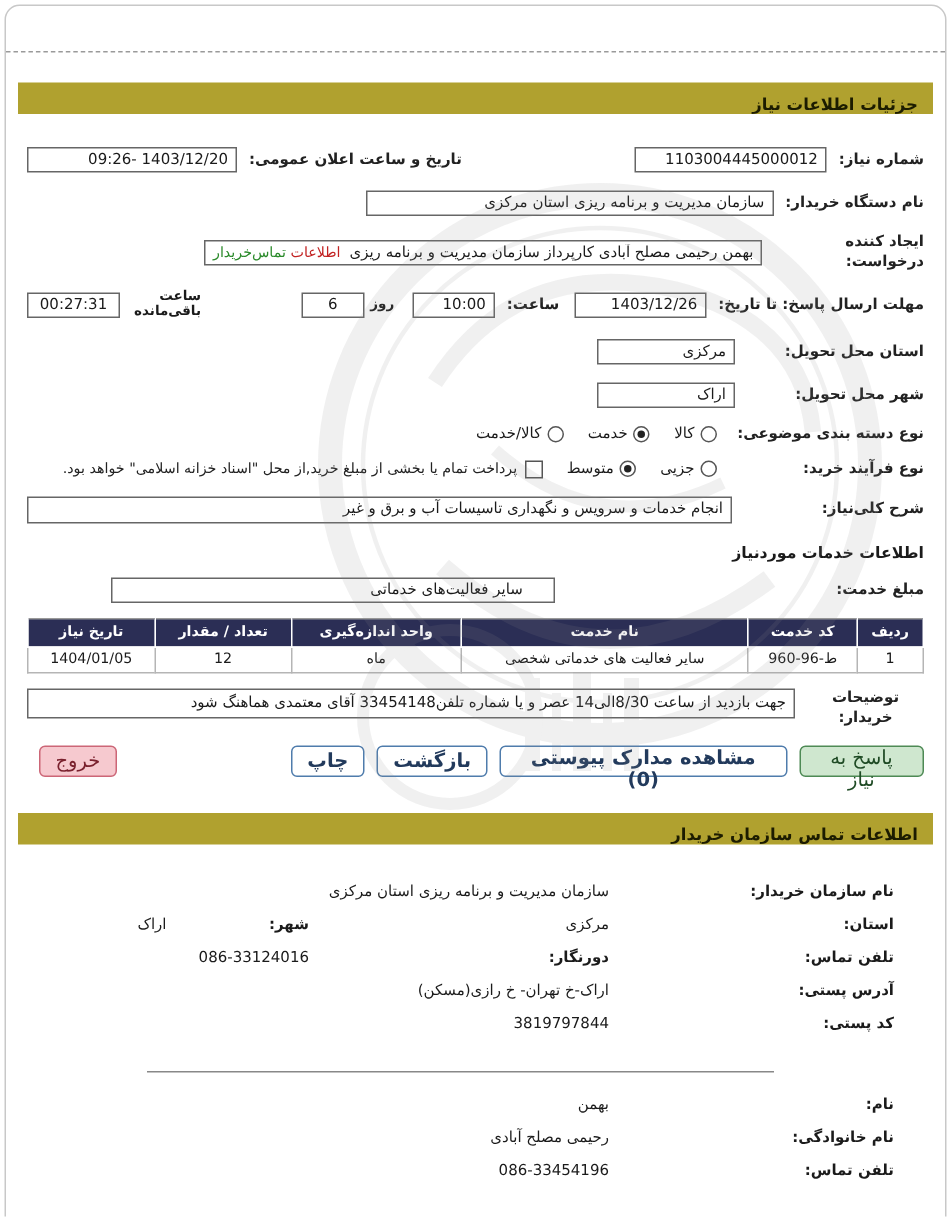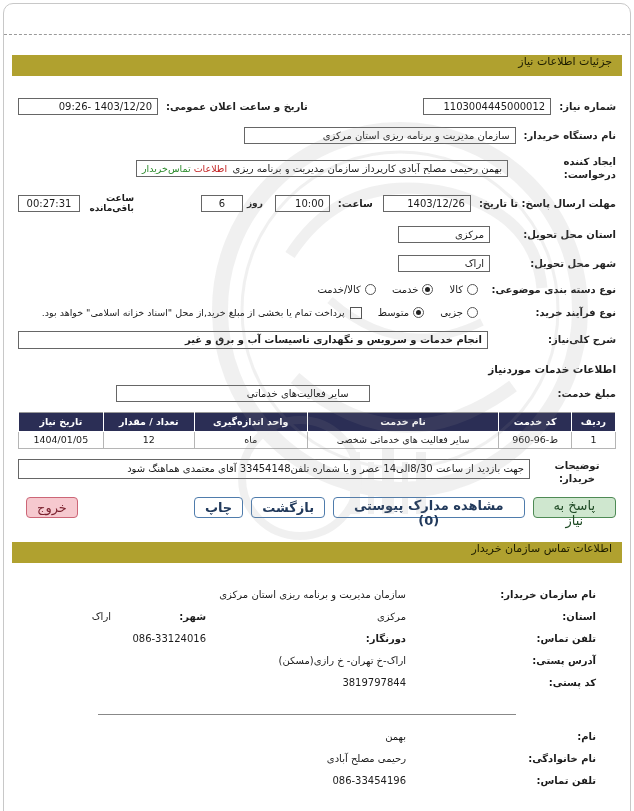--- a/index.html
+++ b/index.html
@@ -8,22 +8,22 @@
     font-family:"DejaVu Sans","Liberation Sans",sans-serif;
     direction:rtl;position:relative;color:#1b1b1b;
   }
   .card{
     position:relative;margin:3px;height:1100px;
     border:1px solid #c8c8c8;border-radius:10px;background:#fff;z-index:1;
   }
   .dotted{margin-top:30px;border-top:1px dashed #9a9a9a;height:0;}
   .bar{
     margin:20px 8px 0 8px;height:21px;background:var(--bar-bg,#b0a12f);
-    display:flex;align-items:flex-start;padding:0 10px;
-    font-size:11px;font-weight:normal;color:var(--bar-text,#1c1c00);
+    display:flex;align-items:flex-end;padding:0 10px;
+    font-size:11px;font-weight:bold;color:var(--bar-text,#1c1c00);
   }
   .form{padding:22px 14px 0 14px;}
   .row{display:flex;align-items:center;margin-bottom:12px;font-size:10px;}
   .lbl{font-weight:bold;color:#222;margin-left:8px;white-space:nowrap;}
   .lbl.wrap{white-space:normal;line-height:1.25;}
   .w130{width:130px;white-space:normal;}
   .box{
     border:1px solid #666;background:#fff;height:17px;box-sizing:border-box;
     display:flex;align-items:center;padding:0 5px;font-size:10px;overflow:hidden;white-space:nowrap;
   }
@@ -40,24 +40,24 @@
   .rem-lbl{width:50px;font-size:9px;font-weight:bold;line-height:1.15;margin-left:4px;white-space:normal;}
   .radios{display:flex;align-items:center;}
   .radio-item{display:inline-flex;align-items:center;margin-left:16px;cursor:pointer;}
   .radio{
     width:11px;height:11px;border:1px solid #555;border-radius:50%;
     background:#fff;display:inline-block;margin-left:4px;position:relative;box-sizing:border-box;
   }
   .radio.on::after{content:"";position:absolute;inset:2px;border-radius:50%;background:#222;}
   .checkbox{width:10px;height:10px;border:1px solid #555;background:#fff;display:inline-block;margin-left:5px;}
   .cb-text{font-size:9.5px;color:#222;}
-  .desc-row .box{flex:1;height:18px;font-weight:bold;}
+  .desc-row .box{flex:1;height:18px;}
   .section-heading{margin:14px 14px 10px 14px;font-size:10.5px;font-weight:bold;}
   .group-row{display:flex;align-items:center;margin:0 14px 10px 14px;font-size:10px;}
-  .group-box{width:254px;margin-right:180px;padding-right:20px;}
+  .group-box{width:296px;margin-right:180px;padding-right:20px;}
   .svc-table{margin:6px 14px;width:calc(100% - 28px);border-collapse:collapse;border:1px solid #999;}
   .svc-table th{
     background:var(--th-bg,#2b2e55);color:#fff;font-size:9.5px;font-weight:bold;
     height:18px;border:1px solid #fff;border-top:none;padding:0 3px;
   }
   .svc-table td{
     background:#fff;font-size:9.5px;height:16px;text-align:center;
     border:1px solid #b5b5b5;padding:0 3px;
   }
   .notes-row{display:flex;align-items:flex-start;margin:10px 14px 0 14px;font-size:10px;}

